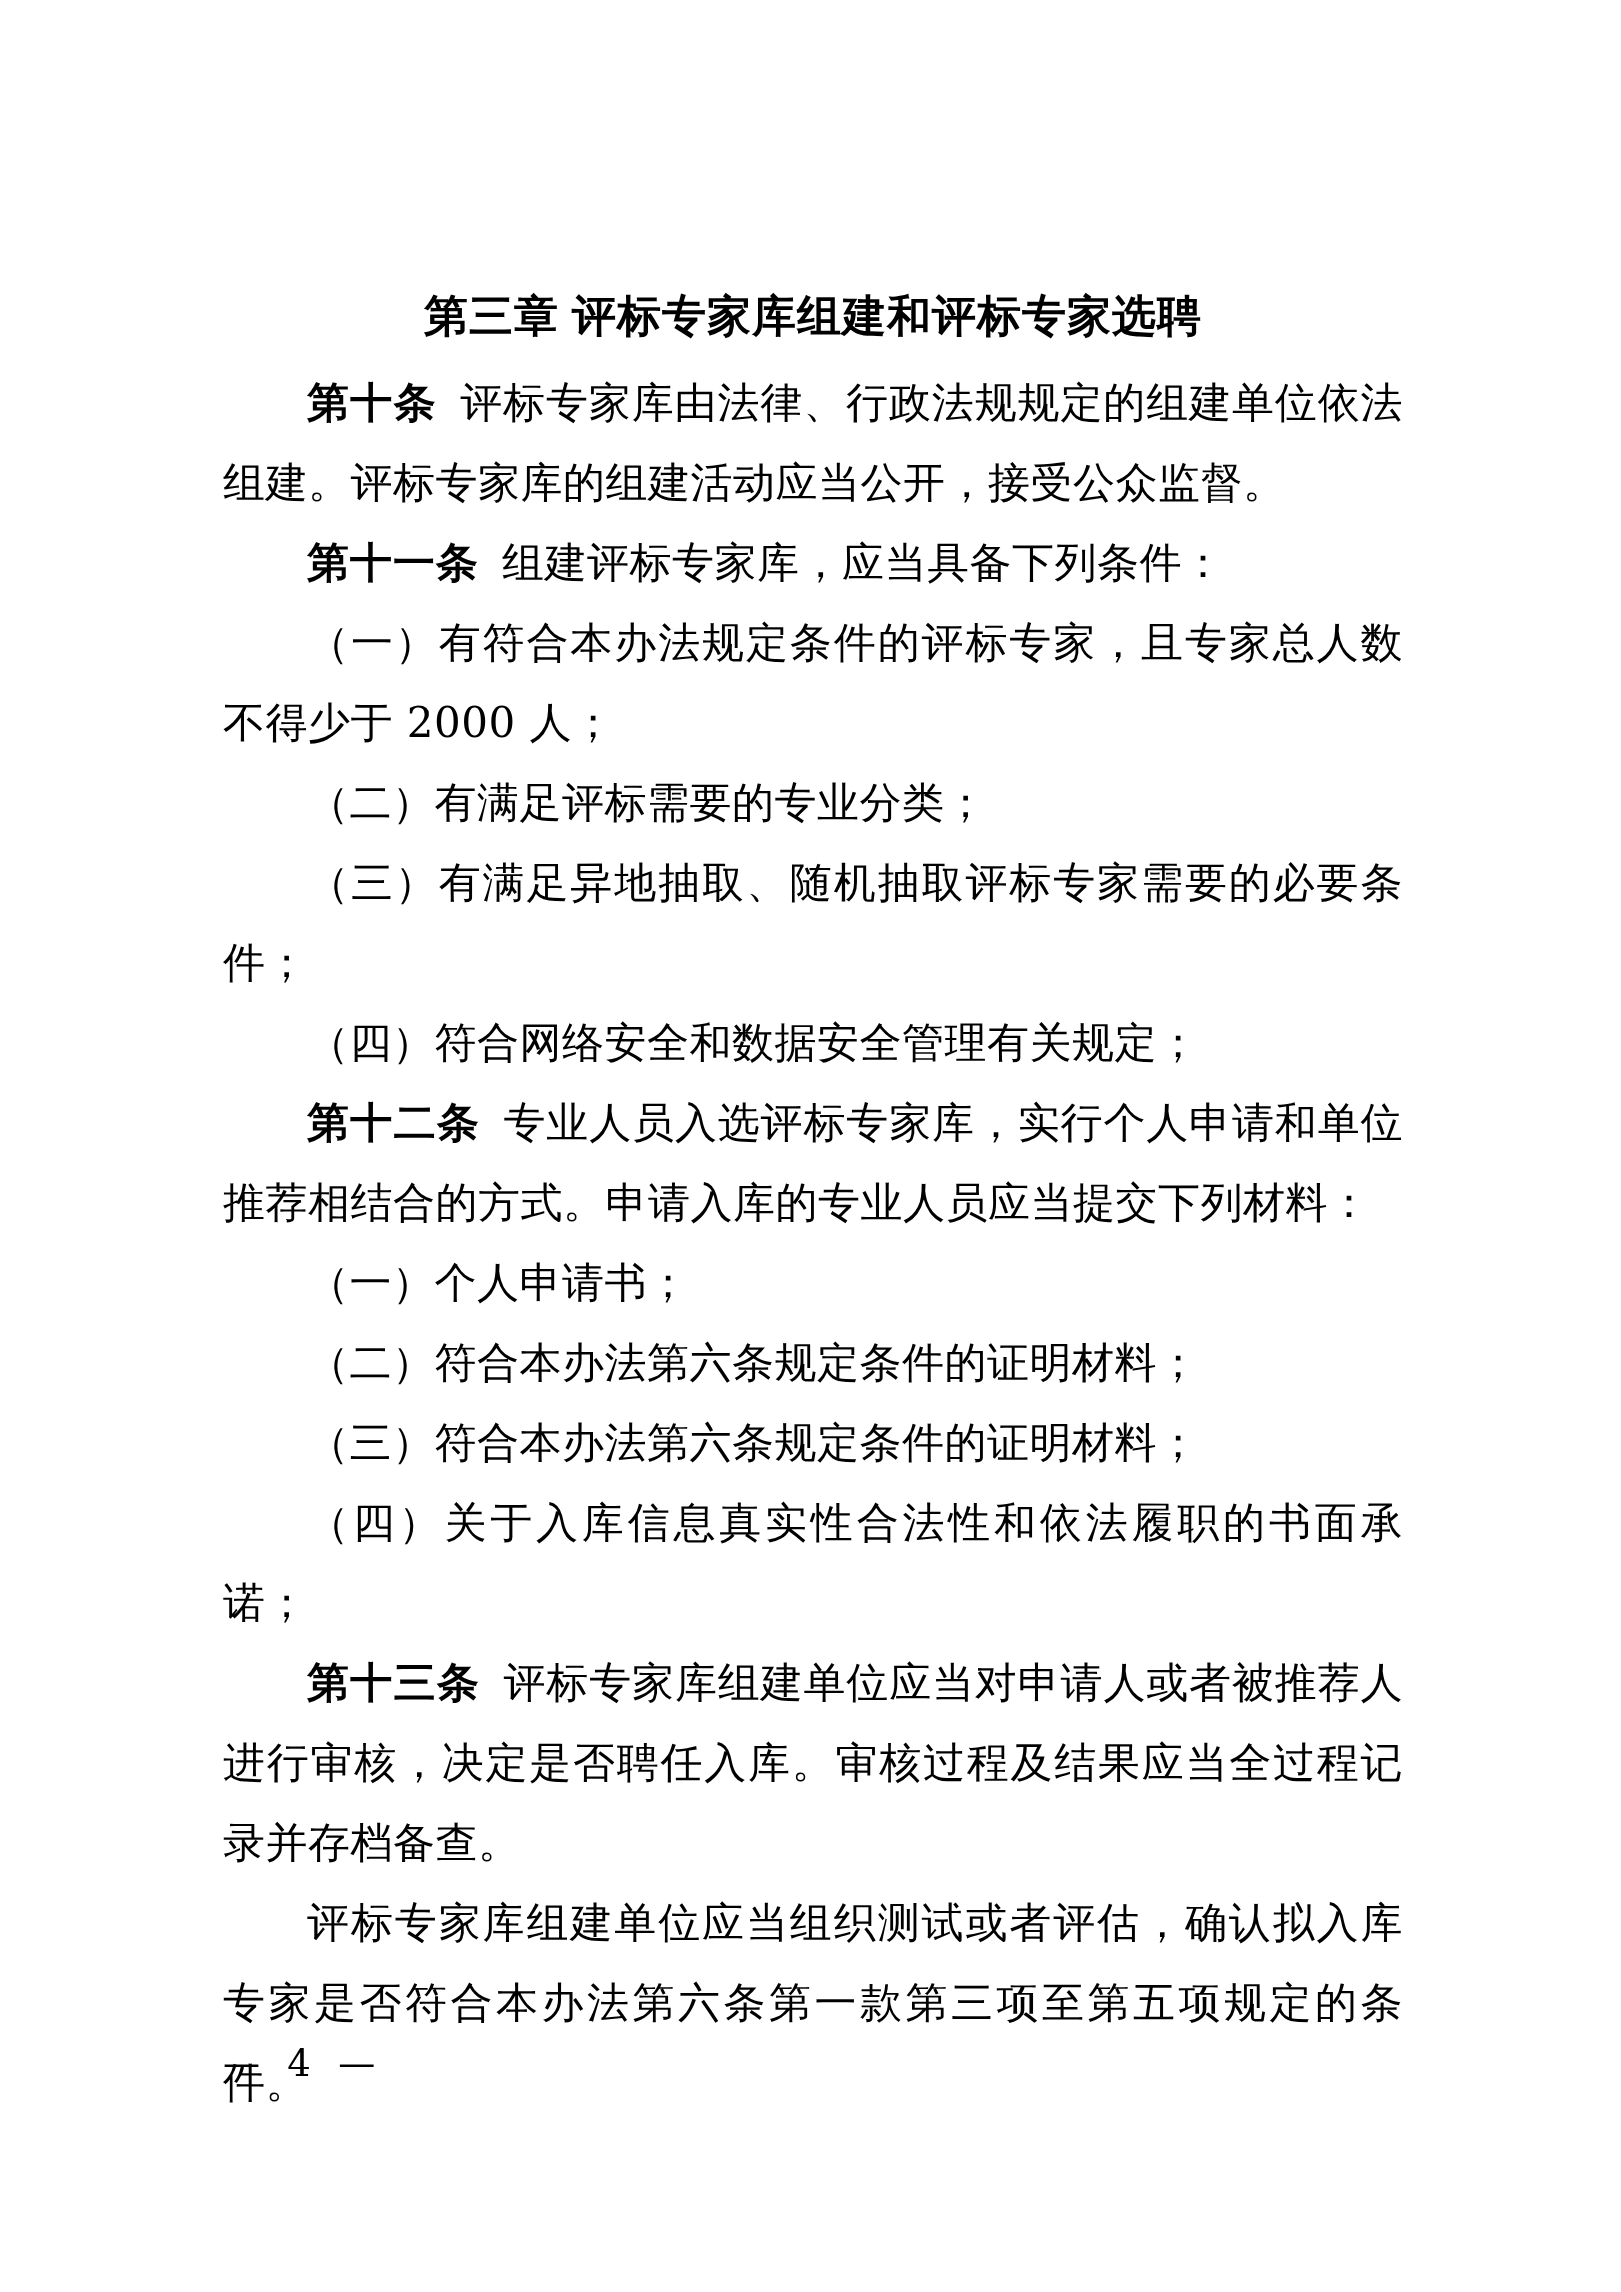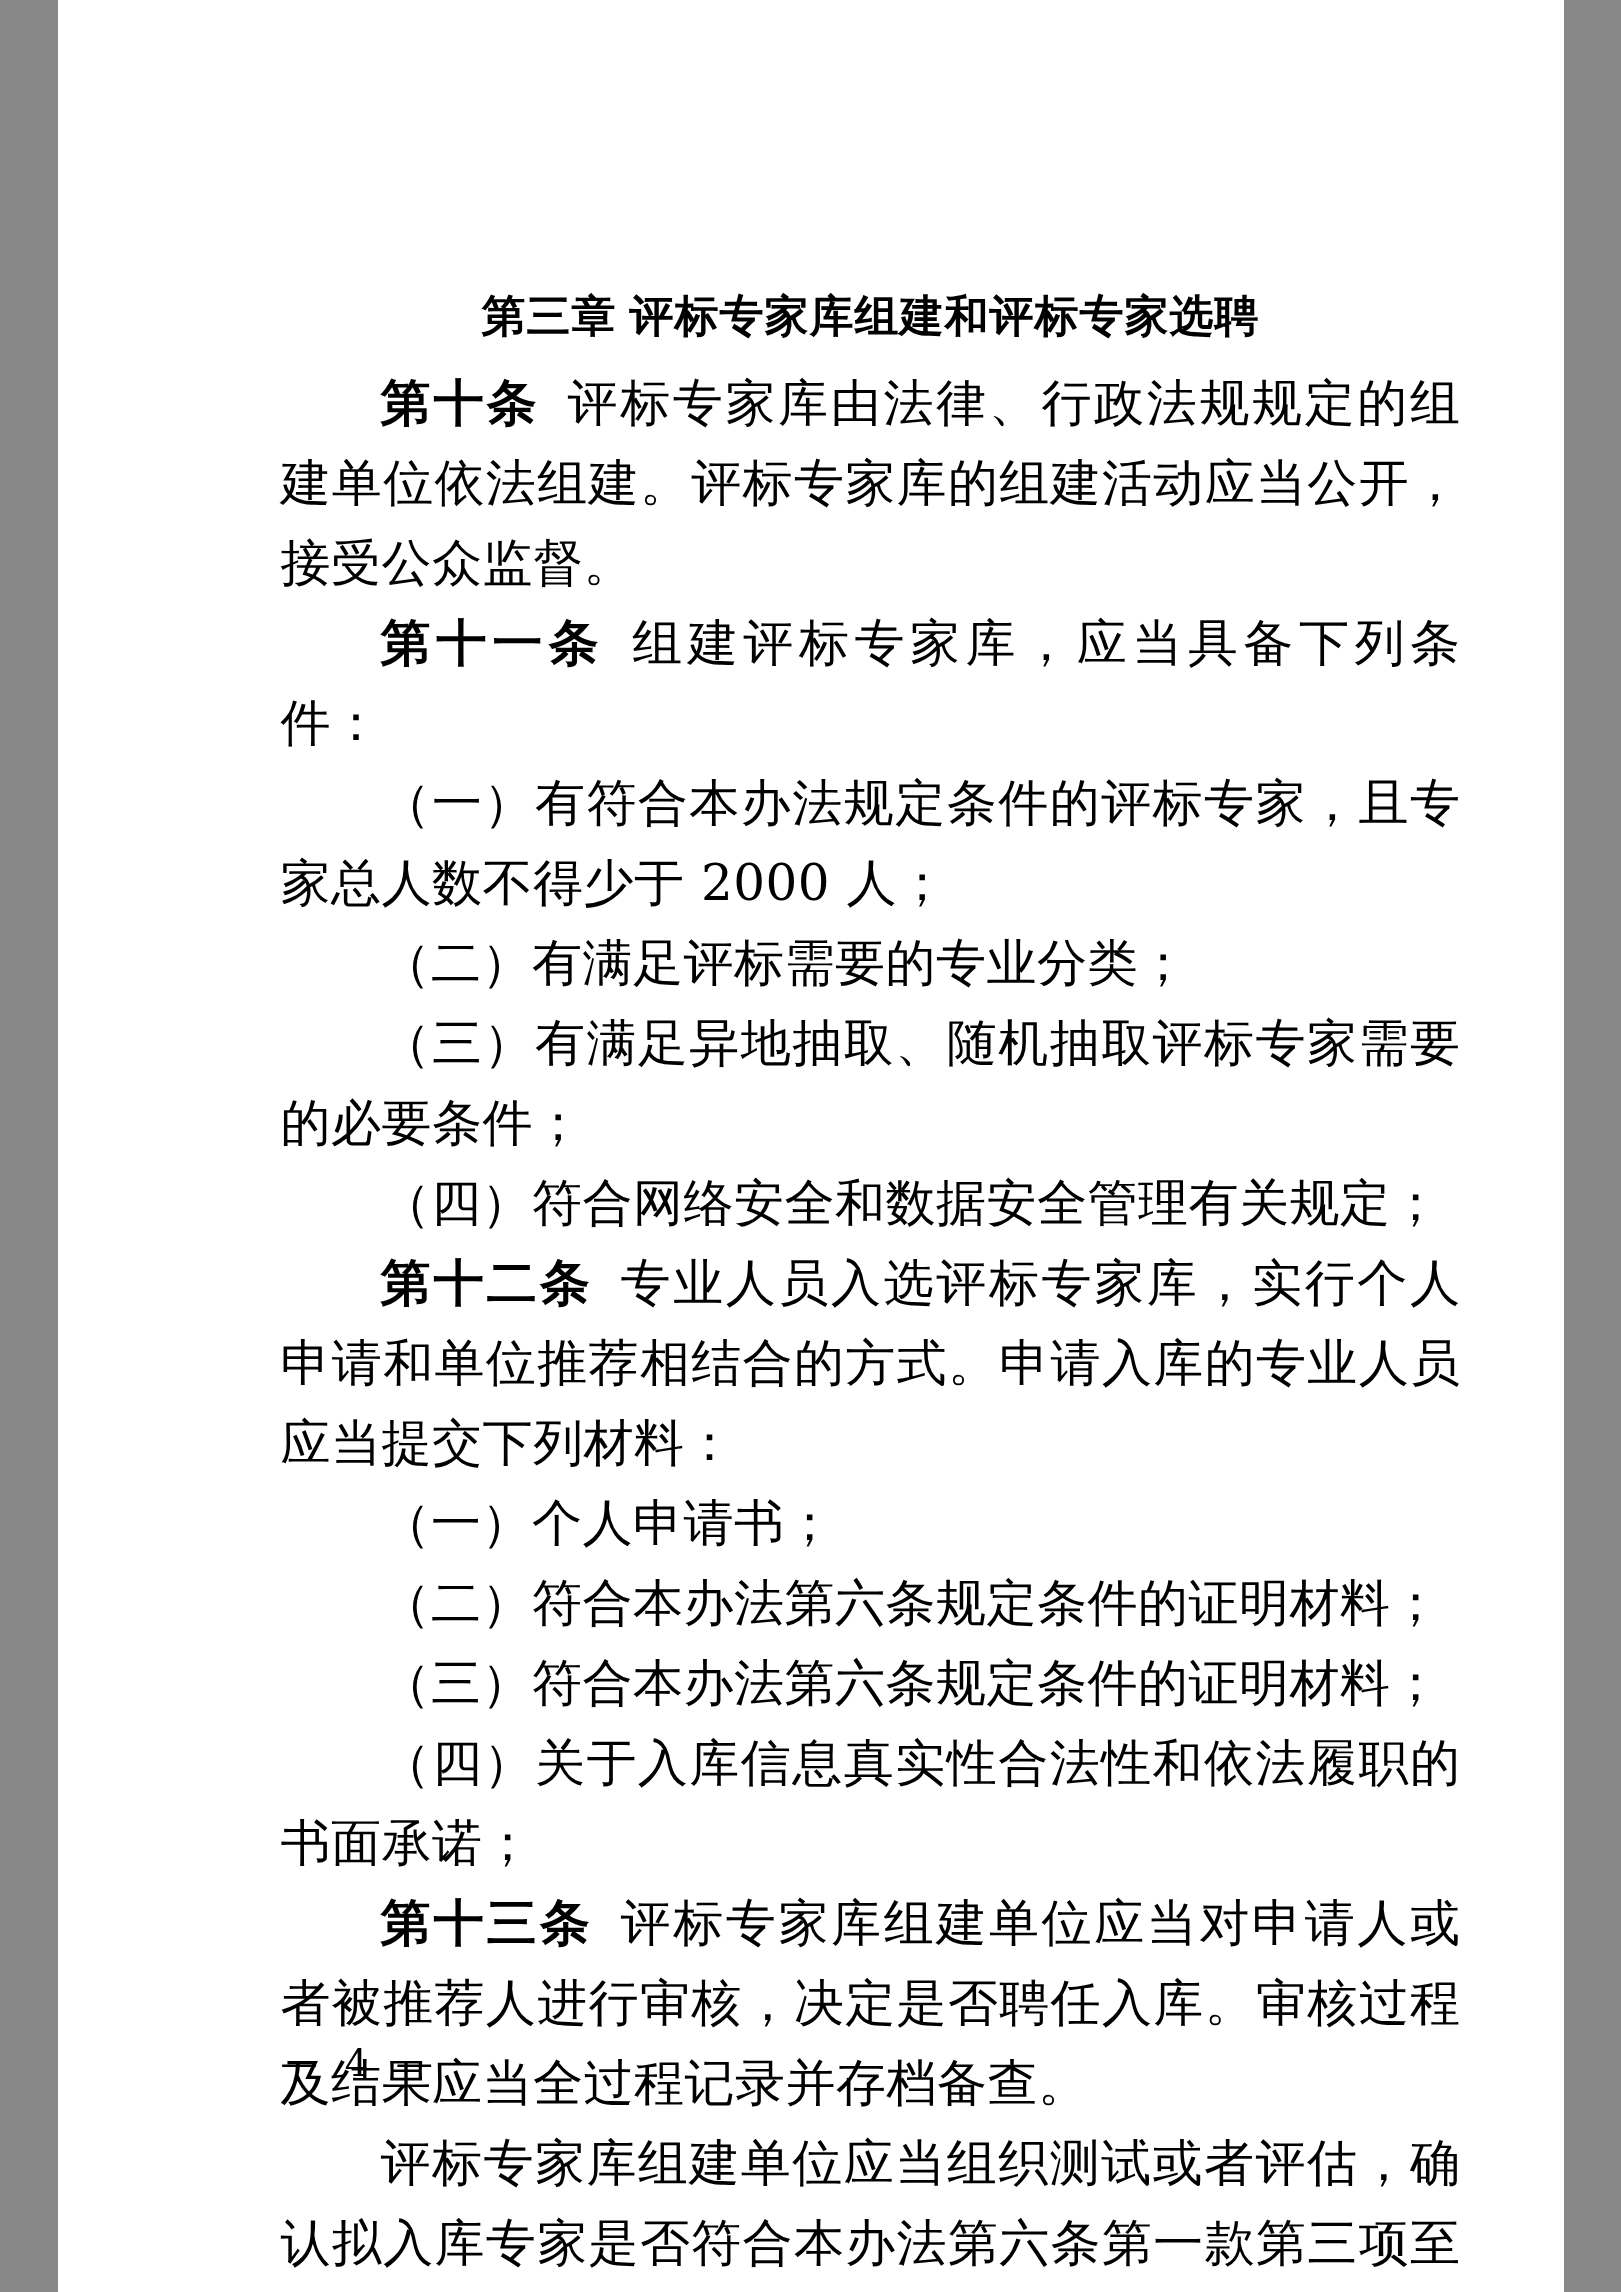--- a/index.html
+++ b/index.html
@@ -2,21 +2,21 @@
 <html><head>
 <meta charset="utf-8">
 <style>
   html, body {
     margin: 0;
     padding: 0;
     background: #888;
   }
   .page {
     position: relative;
-    width: 1506px;
+    width: 1621px;
     height: 2293px;
     background: #ffffff;
     margin: 0 auto;
     overflow: hidden;
     font-family: "DejaVu Serif", serif;
     color: #000000;
   }
   .doc {
     position: absolute;
     left: 223px;
@@ -27,21 +27,21 @@
     font-family: "Liberation Sans", sans-serif;
     font-weight: bold;
     font-size: 44px;
     line-height: 47px;
     text-align: center;
     margin: 0 0 23.5px 0;
     letter-spacing: 1px;
   }
   .para {
     margin: 0;
-    font-size: 50px;
+    font-size: 42px;
     line-height: 80px;
     text-align: justify;
     text-justify: inter-character;
     text-indent: 2em;
     letter-spacing: 0.5px;
   }
   .lead {
     font-family: "Liberation Sans", sans-serif;
     font-weight: bold;
     margin-right: 0.55em;

